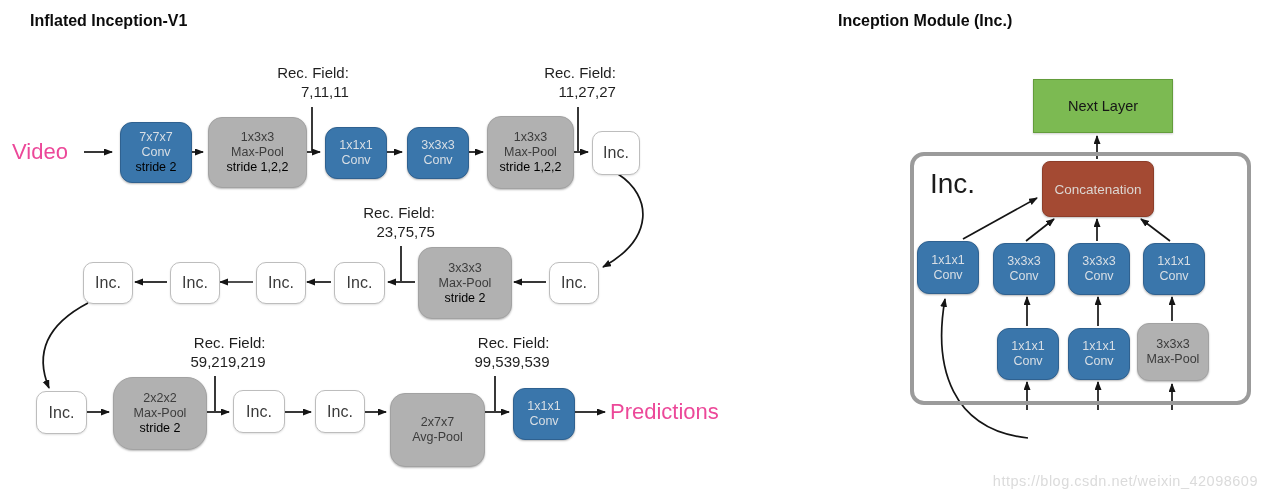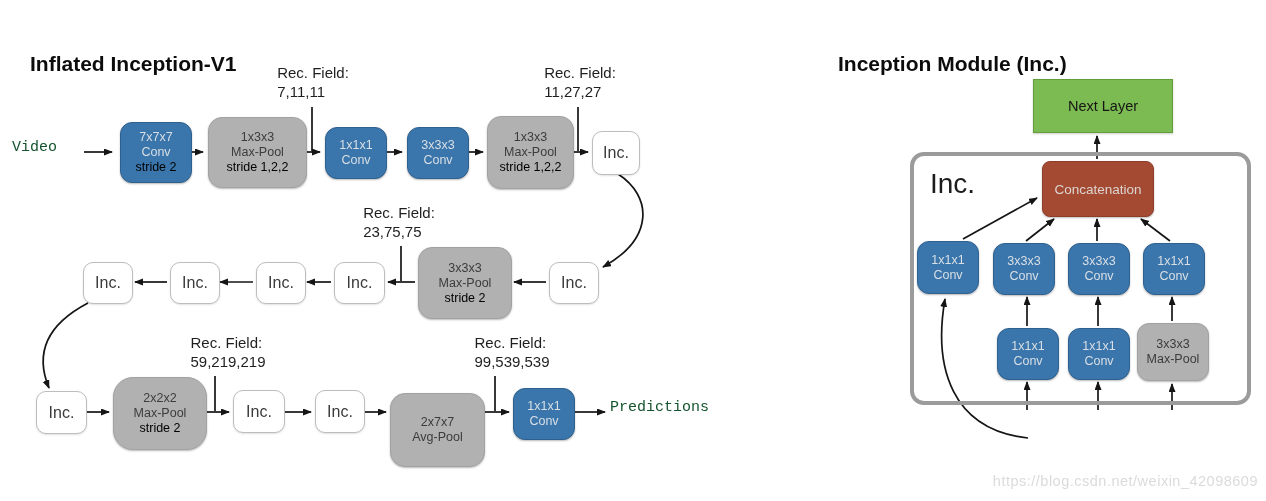--- a/index.html
+++ b/index.html
@@ -1,29 +1,29 @@
 <!DOCTYPE html>
 <html><head>
 <meta charset="utf-8">
 <style>
   html,body{margin:0;padding:0;background:#fff;}
   #stage{position:relative;width:1266px;height:501px;background:#fff;overflow:hidden;
          font-family:"Liberation Sans","DejaVu Sans",sans-serif;}
-  .title{position:absolute;font-size:21px;font-weight:bold;color:#0c0c0c;white-space:nowrap;margin-top:40px;}
-  .io-label{position:absolute;font-size:15px;color:#14532d;white-space:nowrap;font-family:Liberation Mono, monospace;}
+  .title{position:absolute;font-size:16px;font-weight:bold;color:#0c0c0c;white-space:nowrap;}
+  .io-label{position:absolute;font-size:22px;color:#ec4899;white-space:nowrap;}
   .box{position:absolute;display:flex;flex-direction:column;align-items:center;justify-content:center;
        text-align:center;font-size:12.5px;line-height:15px;border-radius:12px;
        box-shadow:0 1px 2px rgba(0,0,0,.28);}
   .blue{background:#3a76ab;border:1px solid #2f6190;color:#d9dfe5;}
   .grayb{background:#b1b1b1;border:1px solid #a2a2a2;color:#3c3c3c;}
   .stride{font-weight:normal;color:#000;}
   .incbox{position:absolute;display:flex;align-items:center;justify-content:center;background:#fff;
           border:1.5px solid #bdbdbd;border-radius:10px;color:#3a3a3a;font-size:16px;
           box-shadow:0 1px 2px rgba(0,0,0,.12);}
-  .recfield{position:absolute;transform:translateX(-50%);text-align:left;font-size:15px;
+  .recfield{position:absolute;transform:translateX(-50%);text-align:right;font-size:15px;
             line-height:19px;color:#1f1f1f;white-space:nowrap;}
   .module-frame{position:absolute;left:910px;top:152px;width:333px;height:245px;
                 border:4px solid #9b9b9b;border-radius:14px;background:transparent;}
   .module-inc-label{position:absolute;left:930px;top:168px;font-size:28px;color:#1c1c1c;}
   .greenbox{position:absolute;display:flex;align-items:center;justify-content:center;
             background:#7cba52;border:1.5px solid #639c3b;color:#161616;font-size:14.5px;
             box-shadow:0 1px 2px rgba(0,0,0,.2);}
   .redbox{position:absolute;display:flex;align-items:center;justify-content:center;
           background:#a44a33;border:1.5px solid #8d3d29;color:#dcd6d2;font-size:13.5px;
           box-shadow:0 1px 2px rgba(0,0,0,.25);}

